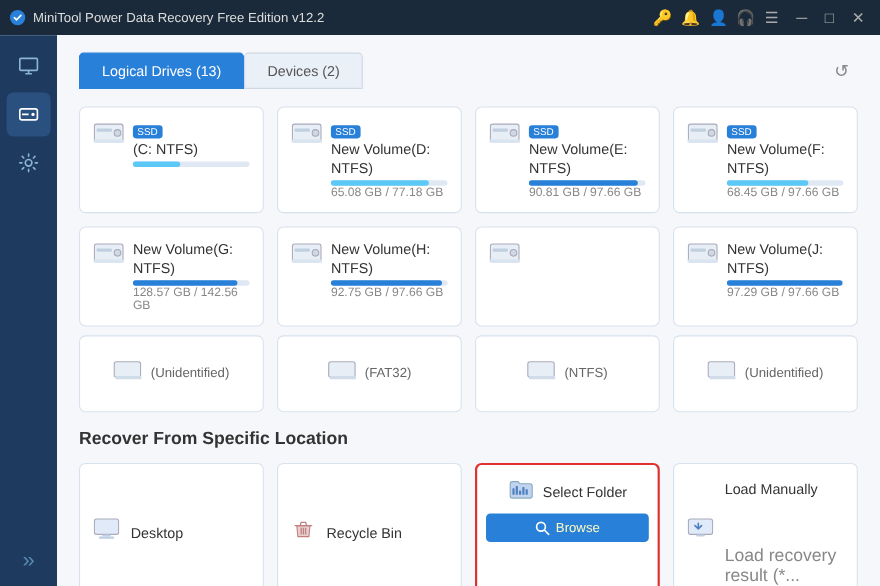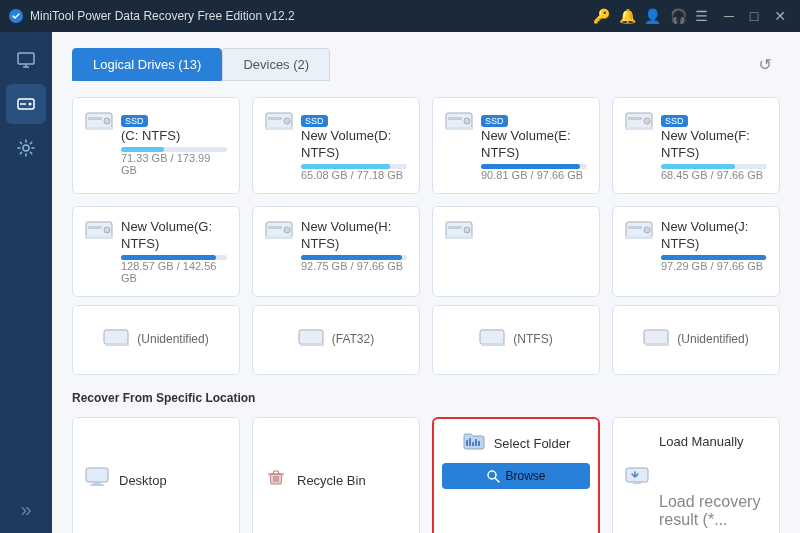--- a/index.html
+++ b/index.html
@@ -116,21 +116,21 @@
     
     .drive-card.empty {
       min-height: 70px;
       justify-content: center;
       align-items: center;
     }
     .drive-card.empty .drive-name { text-align: center; color: #666; font-size: 12px; }
 
     
     .section-title {
-      font-size: 12px; font-weight: 600; color: #333;
+      font-size: 16px; font-weight: 600; color: #333;
       margin-bottom: 12px; margin-top: 4px;
     }
 
     
     .specific-grid {
       display: grid;
       grid-template-columns: repeat(4, 1fr);
       gap: 12px;
     }
 
@@ -152,21 +152,21 @@
       flex-direction: column;
       align-items: center;
       padding: 12px 8px 8px;
       gap: 6px;
     }
 
     .specific-card-icon { font-size: 22px; color: #555; flex-shrink: 0; }
     .specific-card-label { font-size: 13px; color: #333; font-weight: 500; }
 
     .browse-btn {
-      background: #2980d9; color: #0f172a; border: none;
+      background: #2980d9; color: #fef9c3; border: none;
       border-radius: 4px; padding: 6px 16px; font-size: 12px;
       cursor: pointer; display: flex; align-items: center; gap: 5px;
       width: 100%; justify-content: center;
     }
 
     .load-manually-text { font-size: 16px; color: #888; margin-top: 43px; }
 
     .content::-webkit-scrollbar { width: 6px; }
     .content::-webkit-scrollbar-track { background: #eef2f7; }
     .content::-webkit-scrollbar-thumb { background: #c0cedf; border-radius: 3px; }
@@ -246,21 +246,20 @@
           <circle cx="22" cy="11" r="3" fill="#d0d8e4" stroke="#aab"></circle>
           <rect x="0" y="17" width="28" height="3" rx="1" fill="#d8e4f0"></rect>
         </svg>
       </div>
       <div class="drive-info">
         <span class="drive-badge">SSD</span>
         <div class="drive-name">(C: NTFS)</div>
         <div class="drive-bar-bg">
           <div class="drive-bar-fill" style="width:41%; background:#5bc8f5;"></div>
         </div>
-        <div class="drive-size">71.33 GB / 173.99 GB</div>
       </div>
     </div>
   </div>
           <div class="drive-card">
     <div class="drive-card-top">
       <div class="drive-icon">
         <svg width="28" height="22" viewBox="0 0 28 22" fill="none">
           <rect x="1" y="3" width="26" height="16" rx="2" fill="#e8eef5" stroke="#aab"></rect>
           <rect x="3" y="7" width="14" height="3" rx="1" fill="#c0d0e0"></rect>
           <circle cx="22" cy="11" r="3" fill="#d0d8e4" stroke="#aab"></circle>

